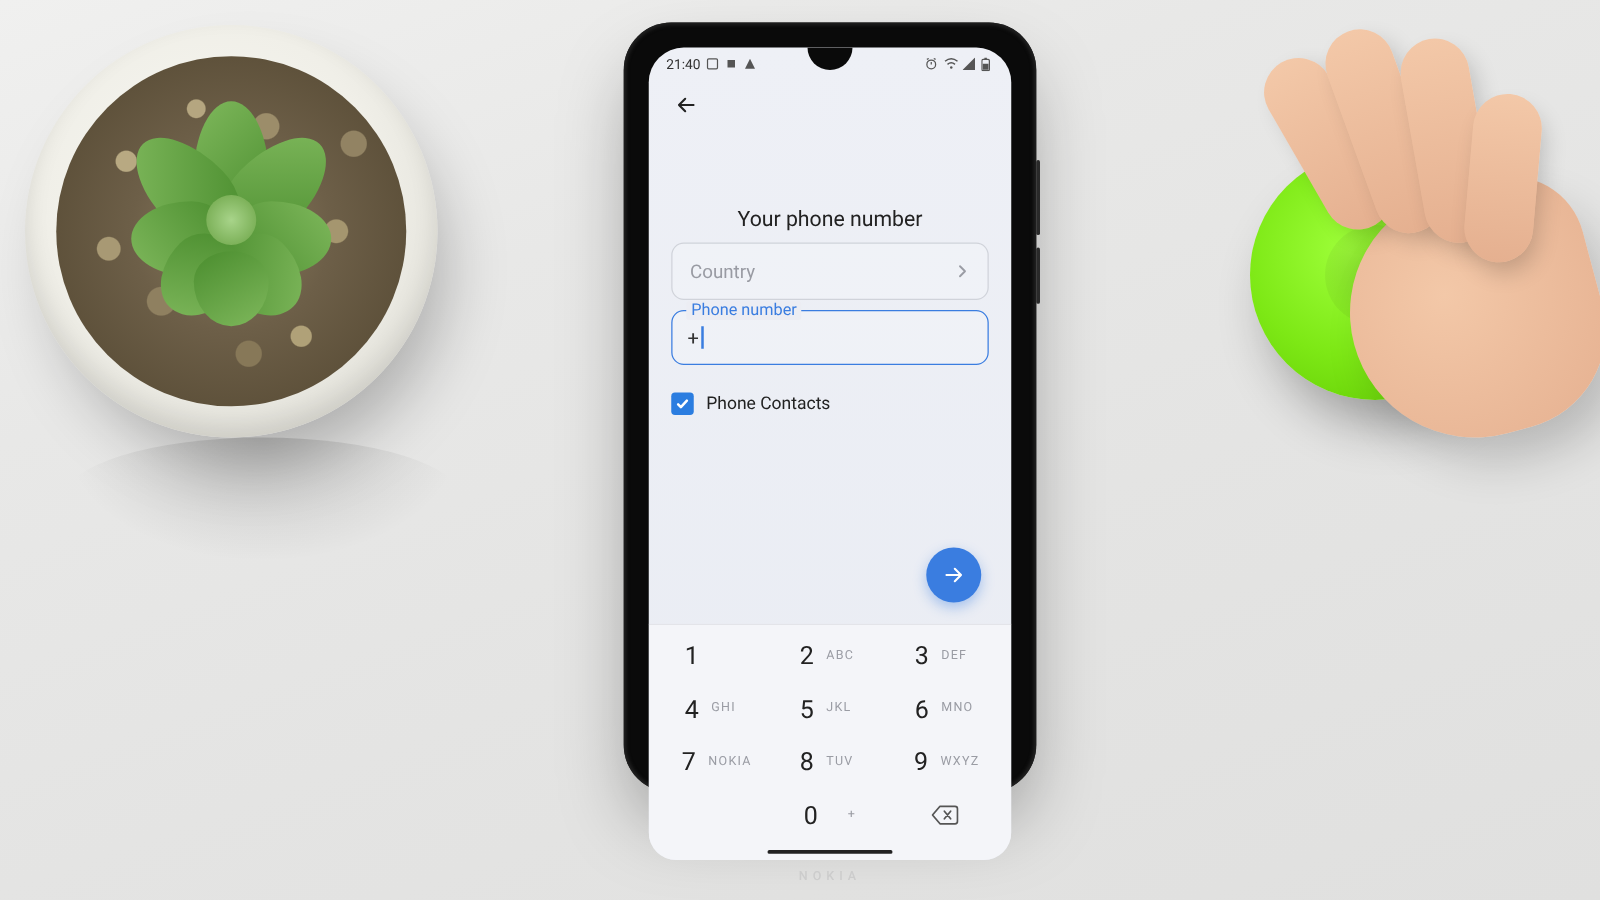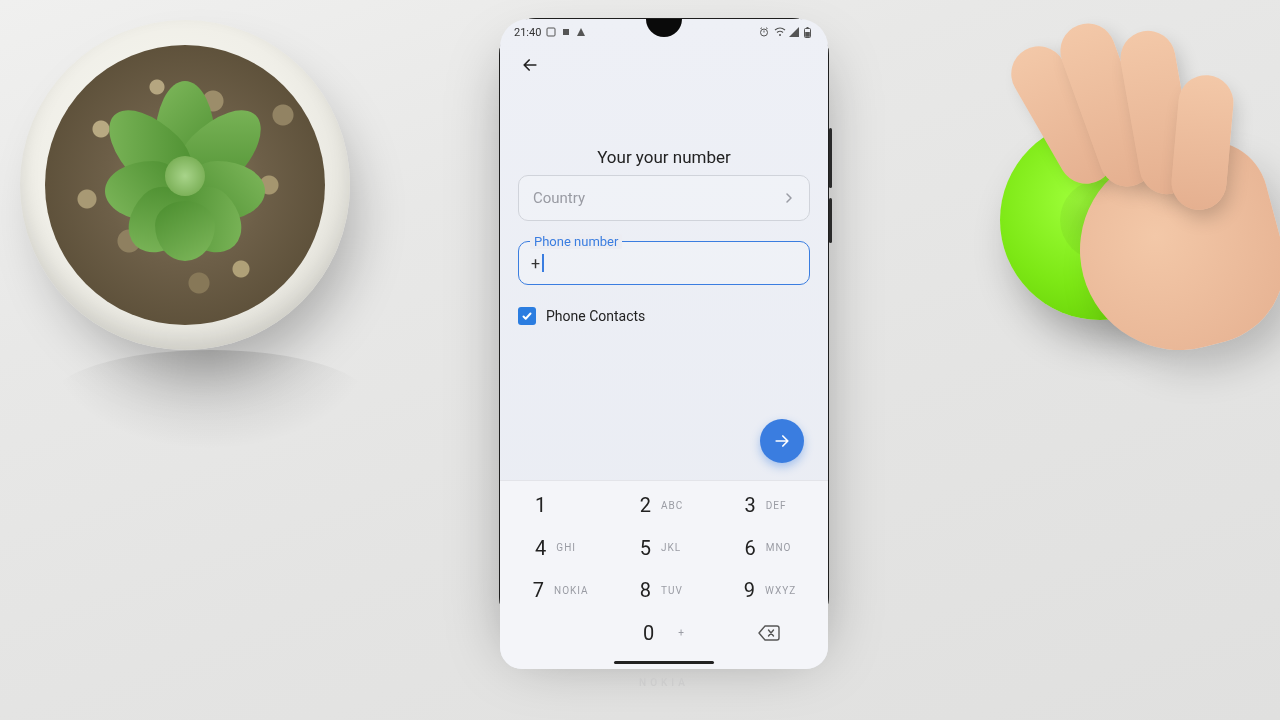--- a/index.html
+++ b/index.html
@@ -128,21 +128,21 @@
   
   .phone {
     position: absolute;
     left: 499px;
     top: 18px;
     width: 330px;
     height: 616px;
     background: #0a0a0a;
     border-radius: 38px;
     box-shadow: 0 30px 60px -10px rgba(0,0,0,0.35), inset 0 0 3px 2px #222;
-    padding: 1px;
+    padding: 20px;
     box-sizing: border-box;
   }
   .side-btn {
     position:absolute;
     background:#2a2a2a;
     border-radius:2px;
   }
   .side-btn.b1 { right:-3px; top:110px; width:3px; height:60px;}
   .side-btn.b2 { right:-3px; top:180px; width:3px; height:45px;}
   .screen {
@@ -203,21 +203,21 @@
   }
   .subtitle {
     text-align:center;
     font-size:12px;
     color:#888a92;
     line-height:1.4;
     margin-bottom: 26px;
   }
   .field {
     position:relative;
-    margin-bottom: 20px;
+    margin-bottom: 8px;
     text-align: center;
   }
   .country-field {
     border:1px solid #d0d3da;
     border-radius:10px;
     height:44px;
     display:flex;
     align-items:center;
     justify-content:space-between;
     padding: 0 14px;
@@ -434,21 +434,21 @@
         </div>
       </div>
 
       <div class="app">
         <div class="back">
           <svg width="20" height="20" viewBox="0 0 24 24">
             <path d="M19 12H5 M11 6l-6 6 6 6" fill="none" stroke="#222" stroke-width="2" stroke-linecap="round" stroke-linejoin="round"></path>
           </svg>
         </div>
 
-        <div class="title">Your your number</div>
+        <div class="title">Your phone number</div>
 
         <div class="field">
           <div class="country-field">
             <span class="label">Country</span>
             <svg width="12" height="12" viewBox="0 0 12 12">
               <path d="M4 2l4 4-4 4" fill="none" stroke="#9a9ca4" stroke-width="1.5" stroke-linecap="round" stroke-linejoin="round"></path>
             </svg>
           </div>
         </div>
 

